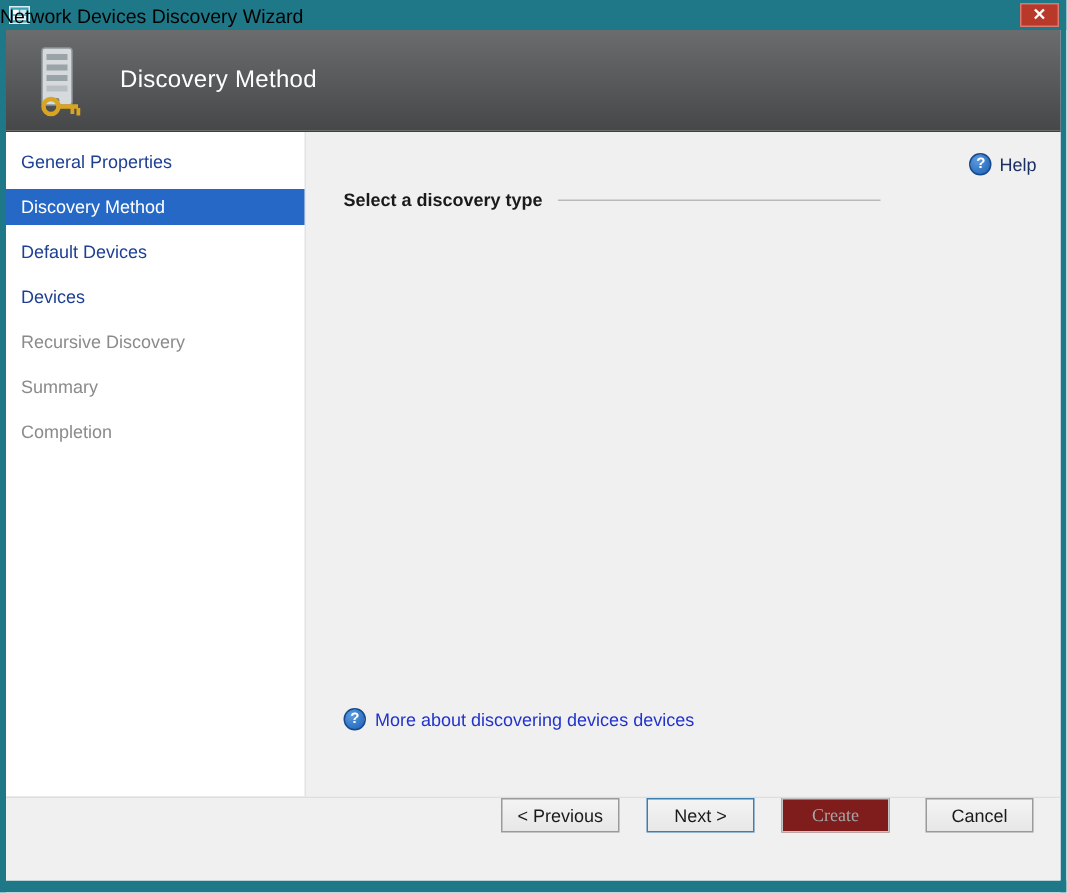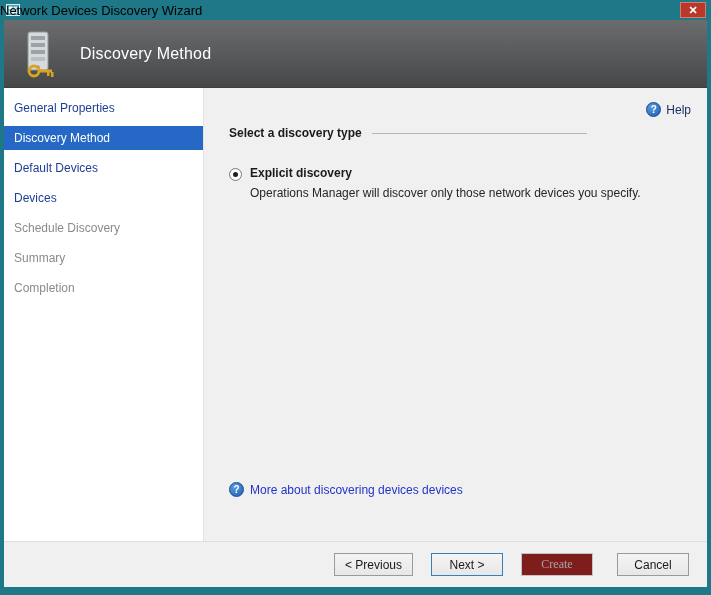--- a/index.html
+++ b/index.html
@@ -90,23 +90,23 @@
   .option-desc{ margin-top:5px; color:#262626; line-height:1.35; }
 
   .more-row{
     position:absolute; left:25px; bottom:44px;
     display:flex; align-items:center; gap:6px; cursor:pointer;
   }
   .more-link{ color:#2233cc; }
 
   
   .footer{
-    flex:0 0 auto; height:46px; background:#f0f0f0;
+    flex:0 0 auto; height:56px; background:#f0f0f0;
     border-top:1px solid #dedede;
-    display:flex; align-items:center; justify-content:flex-end;
+    display:flex; align-items:flex-start; justify-content:flex-end;
     padding-right:18px;
   }
   .btn{
     min-width:72px; height:23px; font-size:12px;
     font-family:"Liberation Sans", sans-serif;
     background:linear-gradient(180deg,#f4f4f4,#e7e7e7);
     border:1px solid #9a9a9a; color:#1a1a1a;
     cursor:pointer; padding:0 10px;
   }
   .btn + .btn{ margin-left:18px; }
@@ -150,44 +150,37 @@
     <span class="header-title">Discovery Method</span>
   </div>
 
   <div class="body">
 
     <div class="sidebar">
       <div class="nav-item link">General Properties</div>
       <div class="nav-item active">Discovery Method</div>
       <div class="nav-item link">Default Devices</div>
       <div class="nav-item link">Devices</div>
-      <div class="nav-item dim">Schedule Discovery</div>
+      <div class="nav-item dim">Recursive Discovery</div>
       <div class="nav-item dim">Summary</div>
       <div class="nav-item dim">Completion</div>
     </div>
 
     <div class="main">
 
       <div class="help-row">
         <span class="q-badge">?</span>
         <span class="help-label">Help</span>
       </div>
 
       <div class="section-head">
         <span class="section-title">Select a discovery type</span>
         <span class="section-rule"></span>
       </div>
 
-      <div class="option">
-        <span class="radio checked"></span>
-        <span class="option-text">
-          <span class="option-label">Explicit discovery</span>
-          <div class="option-desc">Operations Manager will discover only those network devices you specify.</div>
-        </span>
-      </div>
 
 
       <div class="more-row">
         <span class="q-badge">?</span>
         <span class="more-link">More about discovering devices devices</span>
       </div>
 
     </div>
   </div>
 

